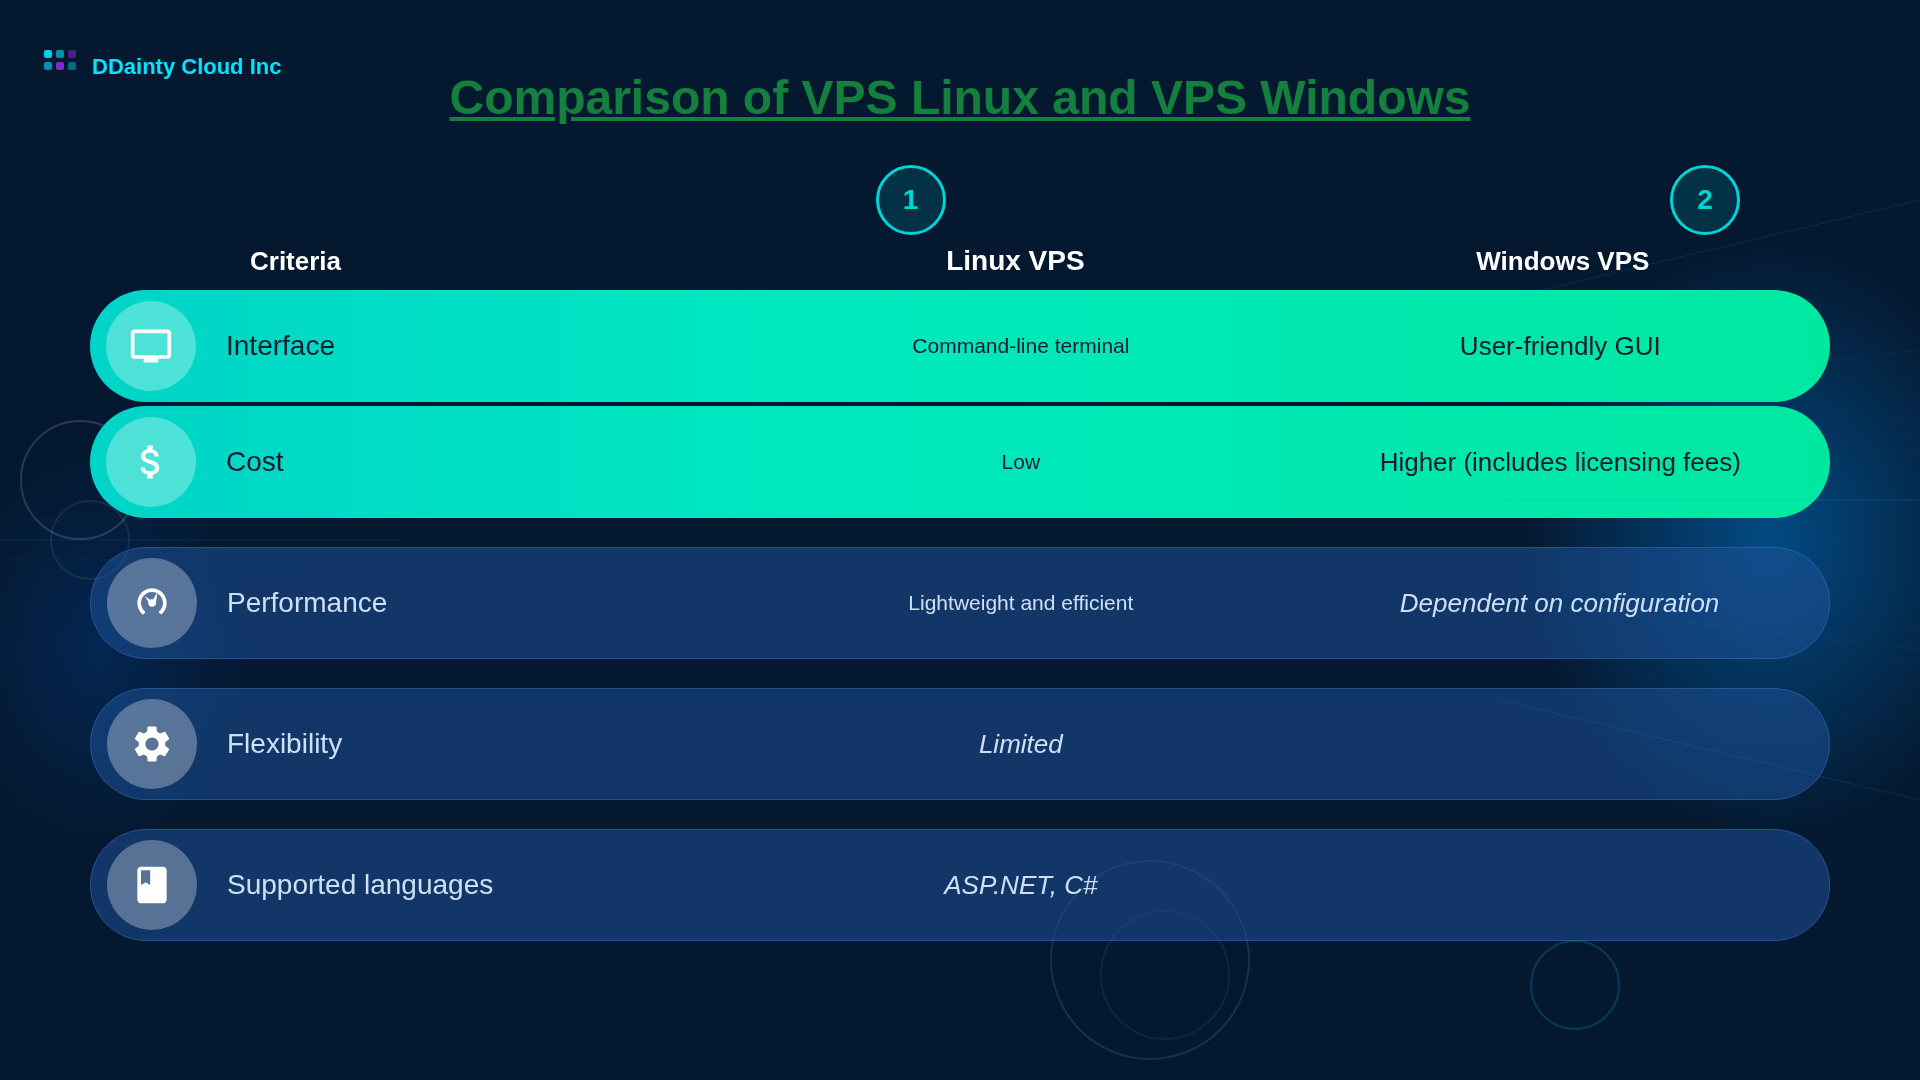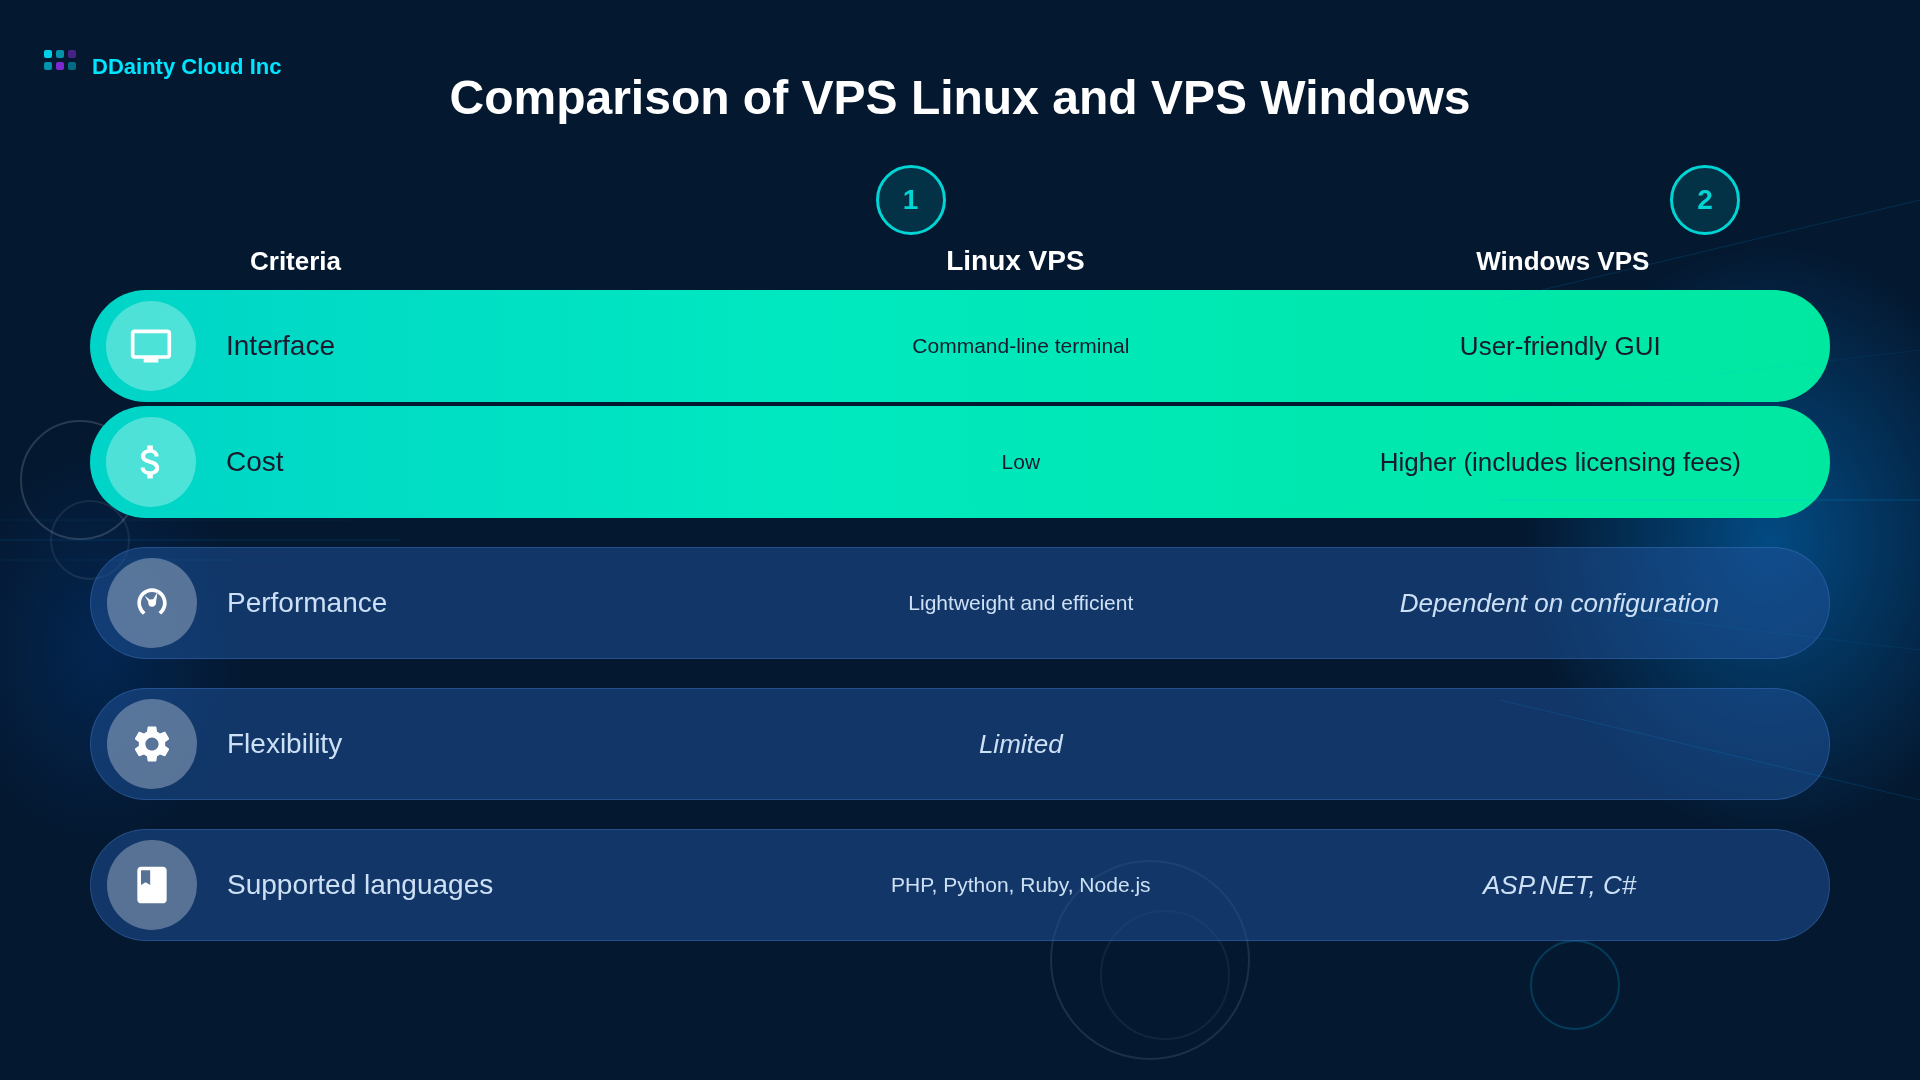--- a/index.html
+++ b/index.html
@@ -71,21 +71,22 @@
 
     
     .main-title {
       position: absolute;
       top: 70px;
       left: 0;
       right: 0;
       text-align: center;
       font-size: 48px;
       font-weight: 800;
-      color: #ffffff;
+      color: #15803d;
+      text-decoration: underline;
     }
 
     
     .table-container {
       position: absolute;
       top: 155px;
       left: 90px;
       right: 90px;
       bottom: 60px;
     }
@@ -343,21 +344,20 @@
     </div>
 
     <div class="table-row row-blue">
       <div class="icon-circle">
 
         <svg viewBox="0 0 24 24">
           <path d="M18 2H6c-1.1 0-2 .9-2 2v16c0 1.1.9 2 2 2h12c1.1 0 2-.9 2-2V4c0-1.1-.9-2-2-2zM6 4h5v8l-2.5-1.5L6 12V4z"></path>
         </svg>
       </div>
       <div class="cell-criteria">Supported languages</div>
-      <div class="cell-linux">PHP, Python, Ruby, Node.js</div>
       <div class="cell-windows">ASP.NET, C#</div>
     </div>
 
   </div>
 </div>
 
 <svg style="position:absolute;top:0;left:0;width:100%;height:100%;pointer-events:none;opacity:0.15;" viewBox="0 0 1920 1080">
 
   <line x1="0" y1="540" x2="400" y2="540" stroke="#00aaff" stroke-width="1"></line>
   <line x1="0" y1="520" x2="350" y2="520" stroke="#00aaff" stroke-width="0.5"></line>

